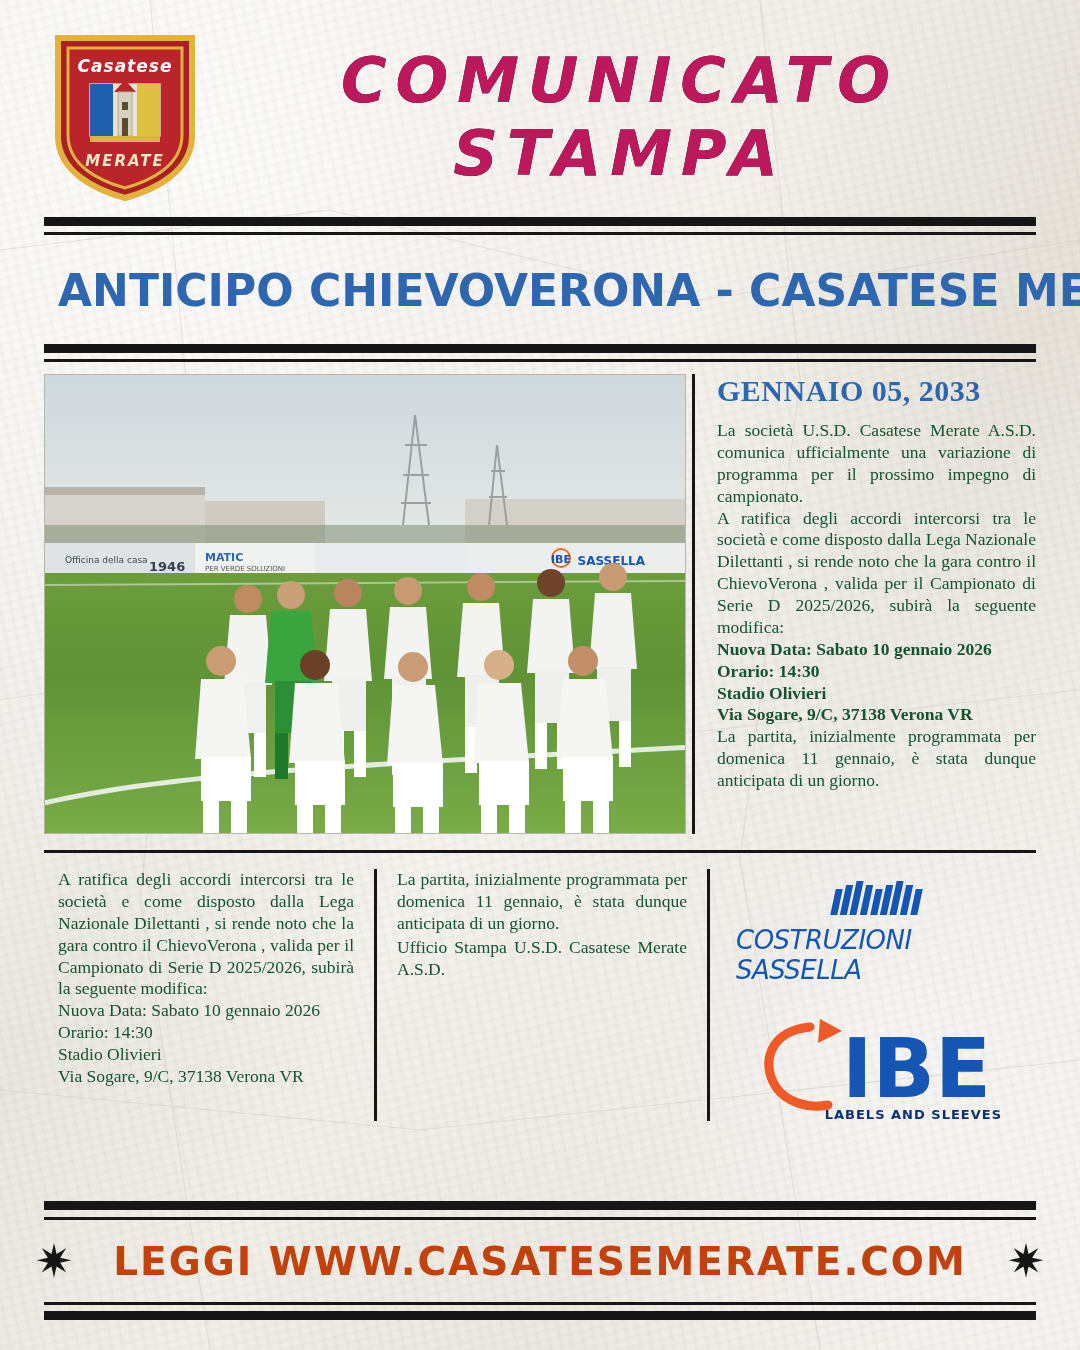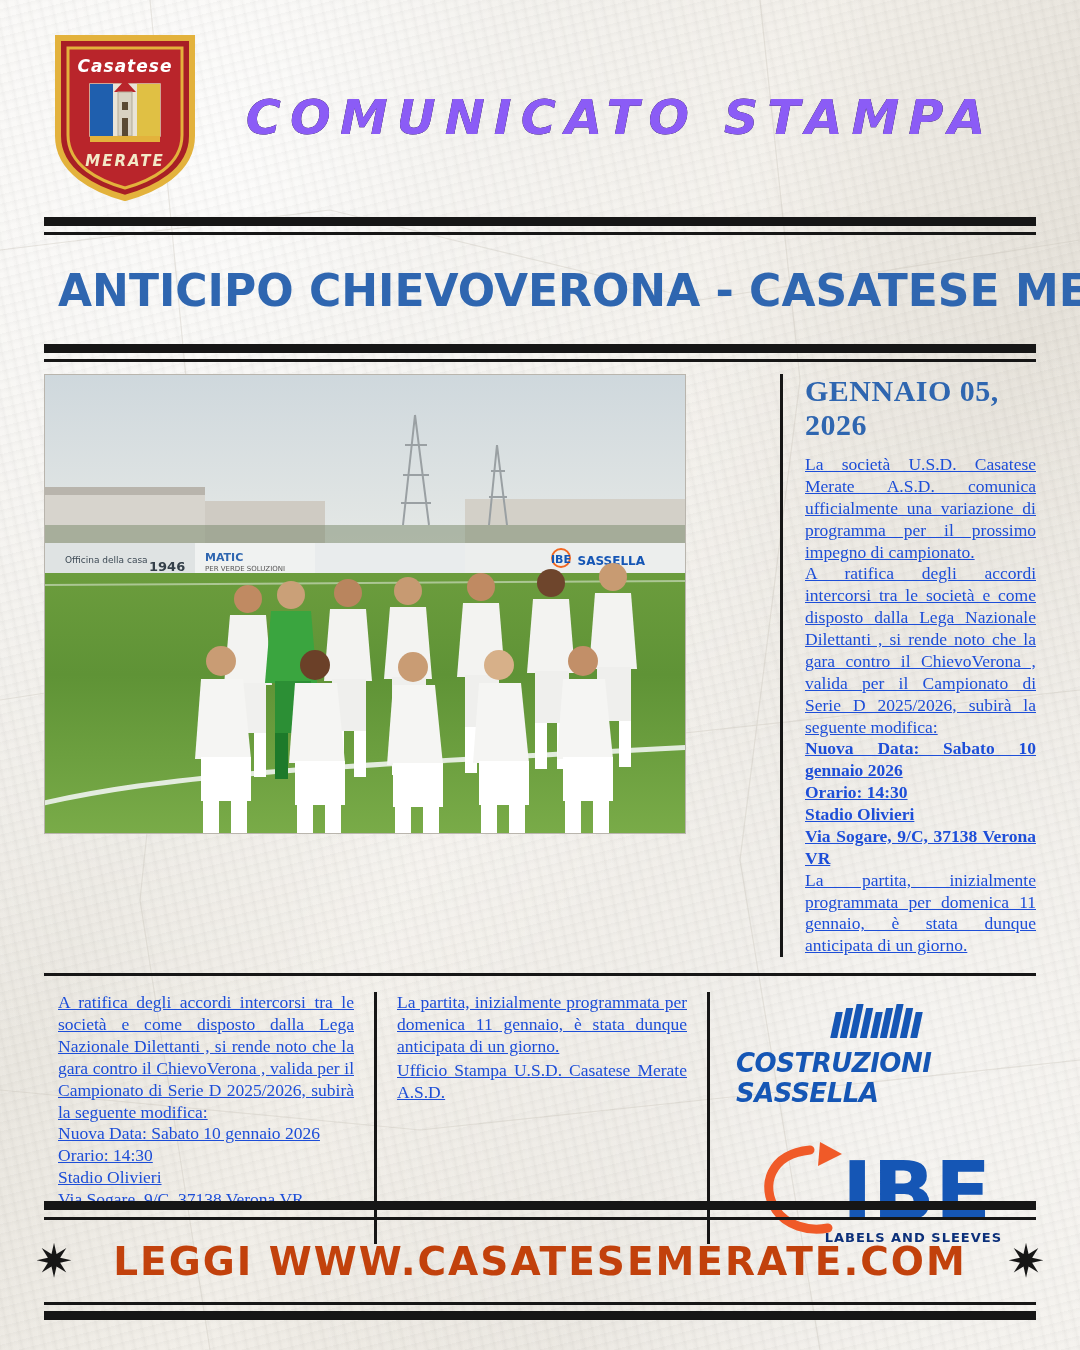--- a/index.html
+++ b/index.html
@@ -63,23 +63,23 @@
     flex: 0 0 auto;
     margin-left: 6px;
   }
   .crest svg { display:block; }
 
   .title-main {
     flex: 1;
     text-align: center;
     font-family: "DejaVu Sans", sans-serif;
     font-weight: 700;
-    font-size: 48px;
+    font-size: 62px;
     letter-spacing: 9px;
-    color: #8b5cf6;
+    color: #be185d;
     padding-right: 6px;
     padding-left: 10px;
     text-shadow: 0 0 0 #000;
   }
 
   .rule-stack { margin: 2px 0 0 0; }
   .rule-thick { height: 9px; background: #161616; }
   .rule-thin { height: 3px; background: #161616; margin-top: 6px; }
 
   
@@ -94,21 +94,21 @@
     color: #2f66b0;
     white-space: nowrap;
   }
 
   
   .content {
     display: flex;
     margin-top: 12px;
   }
   .photo-col {
-    width: 736px;
+    width: 648px;
     flex: 0 0 auto;
     box-sizing: border-box;
   }
   .photo {
     width: 640px;
     height: 458px;
     border: 1px solid #b9b5ad;
     position: relative;
     overflow: hidden;
     background: #6ba13f;
@@ -130,22 +130,21 @@
     font-size: 30px;
     color: #2f66b0;
     letter-spacing: .5px;
     margin-bottom: 12px;
   }
   .side-col p, .bottom-col p {
     margin: 0;
     font-size: 17.5px;
     line-height: 1.25;
     text-align: justify;
-    color: #1d4ed8;
-    text-decoration: underline;
+    color: #14532d;
   }
   .bold-line { font-weight: 700; }
 
   
   .bottom {
     display: flex;
     margin-top: 16px;
     border-top: 3px solid #161616;
     padding-top: 16px;
   }
@@ -176,21 +175,21 @@
     height: 40px;
   }
   .sassella-mark i {
     display: block;
     width: 7px;
     background: #1556b5;
     transform: skewX(-12deg);
   }
   .sassella-text {
     font-family: "DejaVu Sans", sans-serif;
-    font-weight: 700;
+    font-weight: 400;
     font-style: italic;
     font-size: 26px;
     color: #1556b5;
     letter-spacing: -.5px;
   }
   .ibe {
     position: relative;
     width: 260px;
     height: 120px;
     margin-top: 6px;
@@ -436,21 +435,21 @@
               <rect x="4" y="206" width="26" height="12" rx="5" fill="#f05a28"></rect>
             </g>
           </g>
         </svg>
       </div>
     </div>
 
     <div class="vdivider"></div>
 
     <div class="side-col">
-      <div class="date">GENNAIO 05, 2026</div>
+      <div class="date">GENNAIO 05, 2033</div>
       <p>La società U.S.D. Casatese Merate A.S.D. comunica ufficialmente una variazione di programma per il prossimo impegno di campionato.</p>
       <p>A ratifica degli accordi intercorsi tra le società e come disposto dalla Lega Nazionale Dilettanti , si rende noto che la gara contro il ChievoVerona , valida per il Campionato di Serie D 2025/2026, subirà la seguente modifica:</p>
       <p class="bold-line">Nuova Data: Sabato 10 gennaio 2026</p>
       <p class="bold-line">Orario: 14:30</p>
       <p class="bold-line">Stadio Olivieri</p>
       <p class="bold-line">Via Sogare, 9/C, 37138 Verona VR</p>
       <p>La partita, inizialmente programmata per domenica 11 gennaio, è stata dunque anticipata di un giorno.</p>
     </div>
   </div>
 

